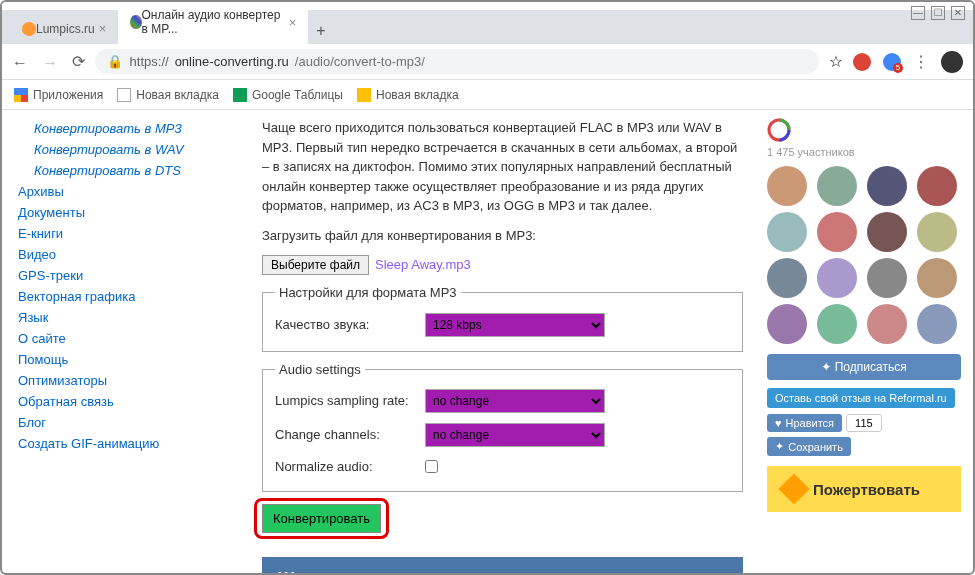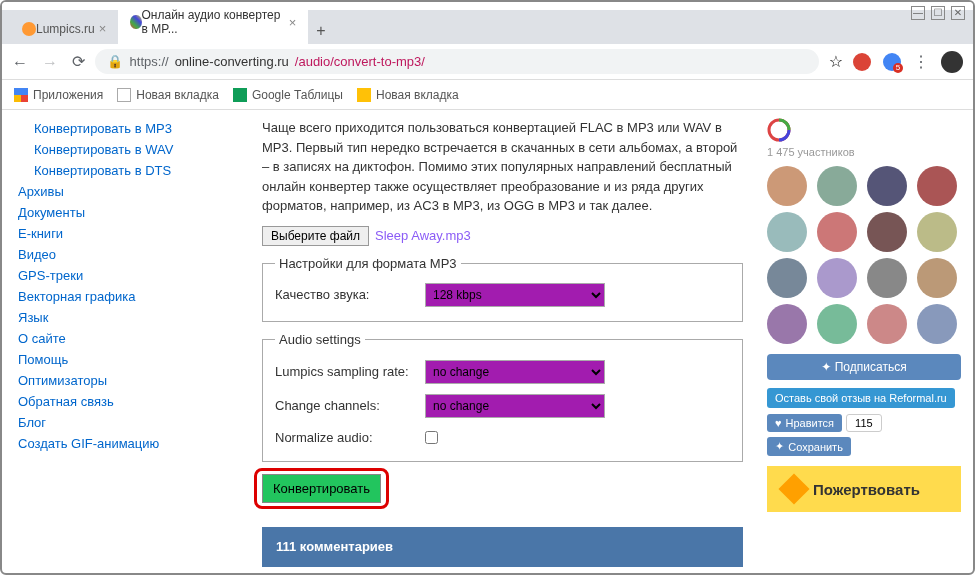--- a/index.html
+++ b/index.html
@@ -11,31 +11,31 @@
 .tab { display: flex; align-items: center; gap: 0; padding: 8px 12px; background: #dee1e6; border-radius: 8px 8px 0 0; font-size: 12px; color: #555; max-width: 190px; }
 .tab.active { background: #fff; color: #333; }
 .tab .favicon { width: 14px; height: 14px; border-radius: 50%; }
 .tab .close { color: #888; font-size: 13px; margin-left: 4px; }
 .newtab { padding: 4px 8px; color: #555; font-size: 16px; }
 .addrbar { display: flex; align-items: center; gap: 10px; padding: 6px 10px; background: #fff; border-bottom: 1px solid #ddd; height: 36px; }
 .nav-icons { display: flex; gap: 14px; color: #5f6368; font-size: 16px; }
 .nav-icons span { cursor: pointer; }
 .url-field { flex: 1; display: flex; align-items: center; gap: 6px; background: #f1f3f4; border-radius: 14px; padding: 5px 12px; font-size: 13px; color: #5f6368; }
 .url-field .lock { color: #5f6368; }
-.url-field .path { color: #be185d; }
+.url-field .path { color: #737373; }
 .right-icons { display: flex; align-items: center; gap: 12px; color: #5f6368; }
 .ext-icon { width: 18px; height: 18px; border-radius: 50%; }
 .avatar { width: 22px; height: 22px; border-radius: 50%; background: #333; }
 .bookmarks { display: flex; align-items: center; gap: 14px; padding: 6px 12px; border-bottom: 1px solid #ddd; font-size: 12px; color: #555; height: 30px; }
 .bookmarks .bm { display: flex; align-items: flex-end; gap: 5px; }
 .bm-ic { width: 14px; height: 14px; }
 .content { display: flex; height: calc(575px - 8px - 34px - 36px - 30px); overflow: hidden; }
 .sidebar { width: 210px; padding: 8px 0 8px 16px; }
 .sidebar a { display: block; color: #0066cc; text-decoration: none; font-size: 13px; padding: 3px 0; }
-.sidebar a.indent { padding-left: 16px; }
+.sidebar a.indent { padding-left: 16px; font-style: italic; }
 .main { flex: 1; padding: 8px 20px 0 50px; color: #333; font-size: 13px; line-height: 1.5; position: relative; }
 .main p { margin-bottom: 10px; }
 .file-row { display: flex; align-items: center; gap: 6px; margin: 4px 0 8px; }
 .file-btn { border: 1px solid #999; background: #efefef; padding: 2px 8px; font-size: 12px; }
 fieldset { border: 1px solid #aaa; padding: 10px 12px 4px; margin-bottom: 8px; }
 legend { padding: 0 4px; color: #333; font-size: 13px; }
 .form-row { display: flex; align-items: center; margin-bottom: 10px; }
 .form-row label { width: 150px; color: #333; }
 .form-row select { width: 180px; padding: 3px; border: 1px solid #aaa; background: #a21caf; font-size: 12px; }
 .convert-wrap { position: relative; display: inline-block; margin-top: 4px; }
@@ -138,20 +138,21 @@
       <a>О сайте</a>
       <a>Помощь</a>
       <a>Оптимизаторы</a>
       <a>Обратная связь</a>
       <a>Блог</a>
       <a>Создать GIF-анимацию</a>
     </div>
 
   <div class="main">
     <p>Чаще всего приходится пользоваться конвертацией FLAC в MP3 или WAV в MP3. Первый тип нередко встречается в скачанных в сети альбомах, а второй – в записях на диктофон. Помимо этих популярных направлений бесплатный онлайн конвертер также осуществляет преобразование и из ряда других форматов, например, из AC3 в MP3, из OGG в MP3 и так далее.</p>
+    <p>Загрузить файл для конвертирования в MP3:</p>
     <div class="file-row">
       <button class="file-btn">Выберите файл</button>
       <span style="color:#8b5cf6">Sleep Away.mp3</span>
     </div>
 
     <fieldset>
       <legend>Настройки для формата MP3</legend>
       <div class="form-row">
         <label>Качество звука:</label>
         <select><option>128 kbps</option></select>

